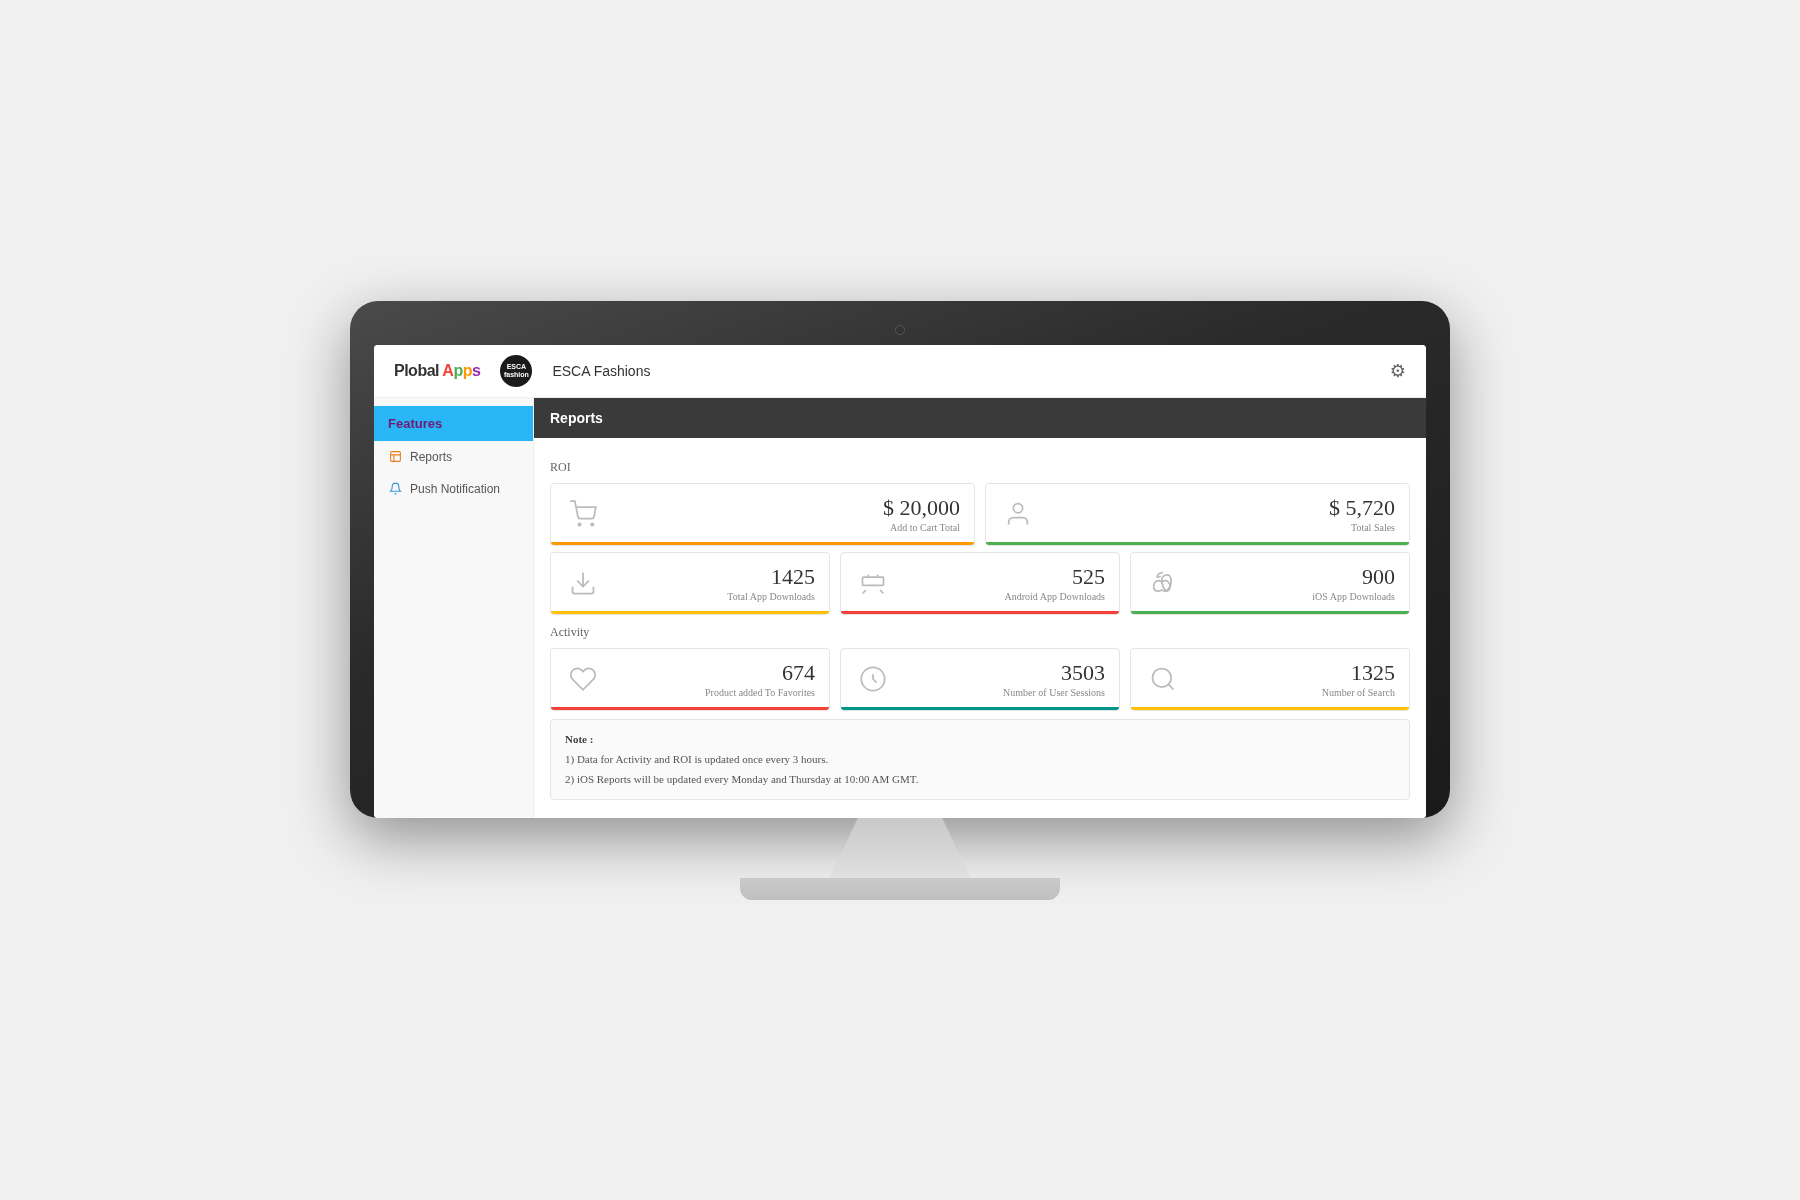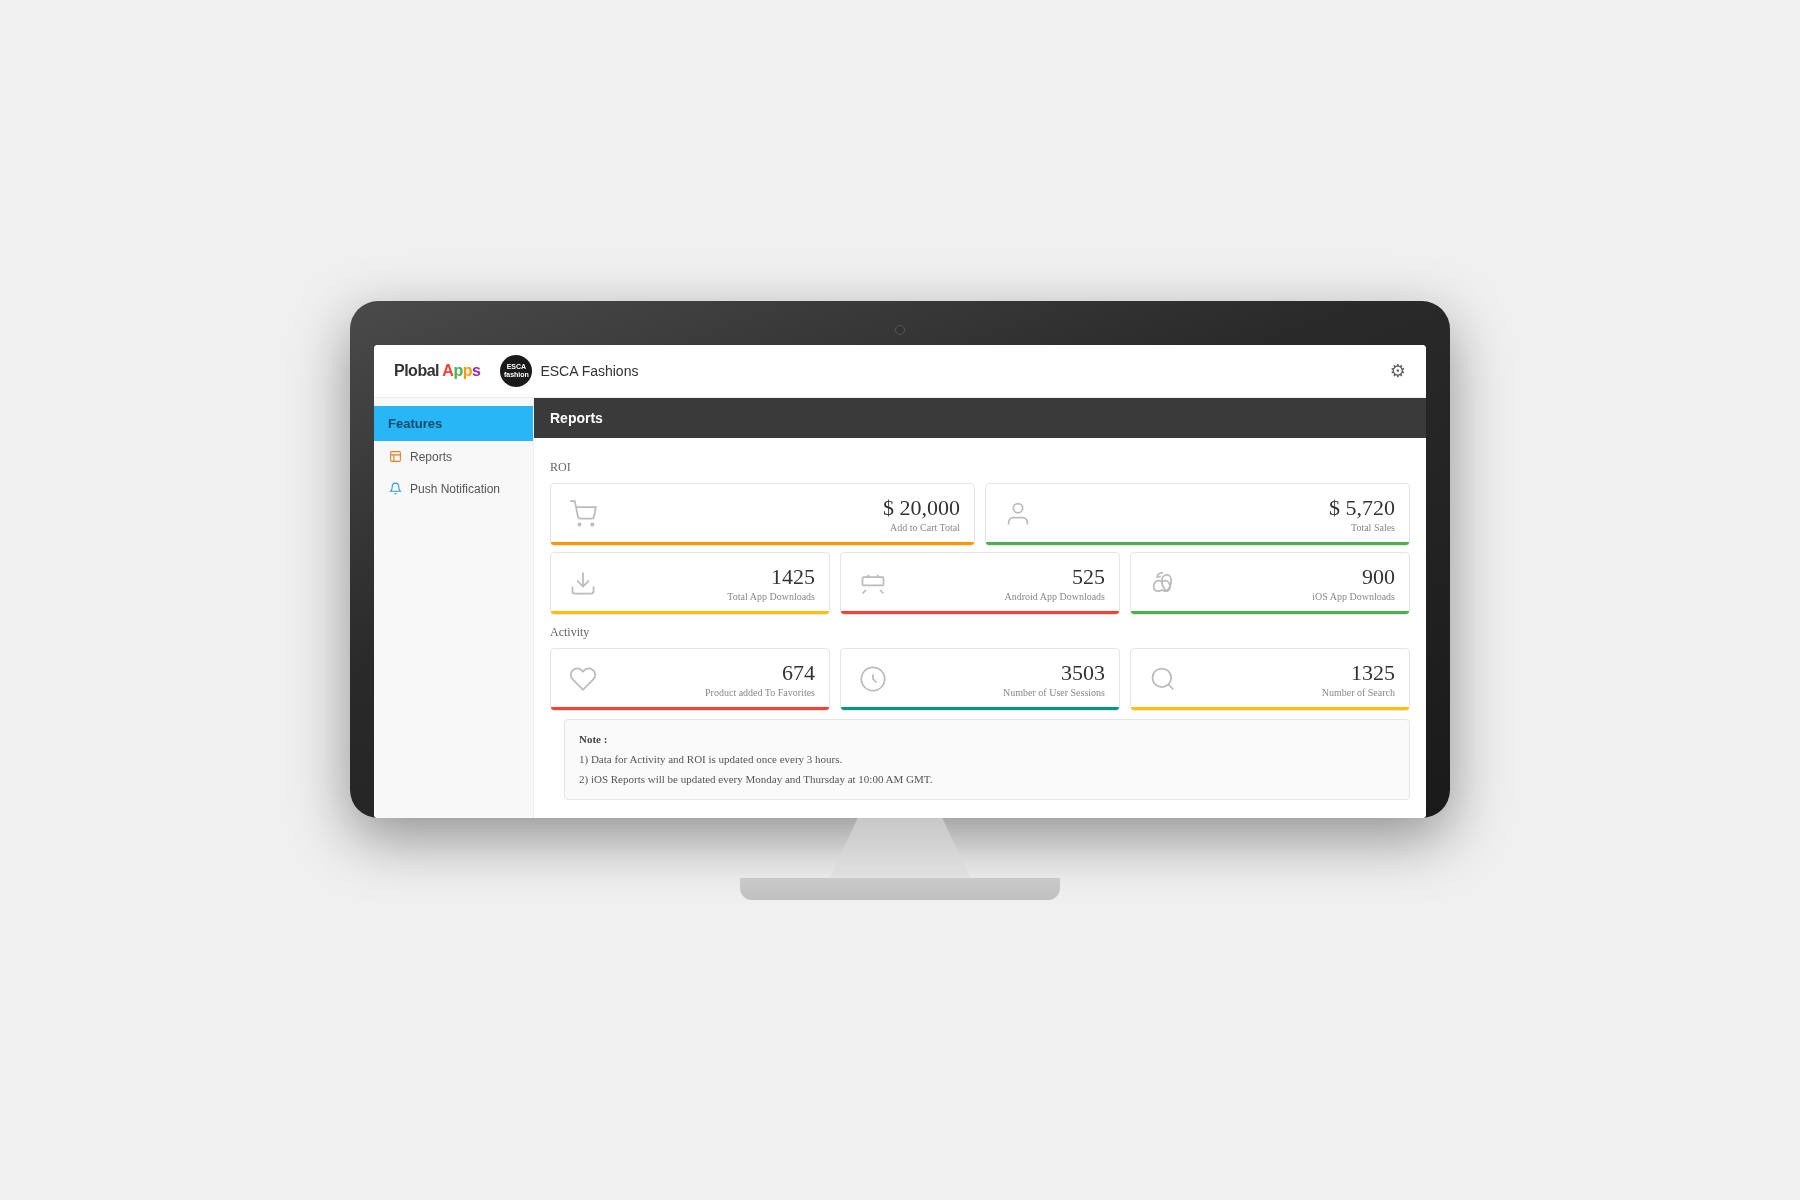--- a/index.html
+++ b/index.html
@@ -77,21 +77,21 @@
     .logo-lobal { color: #333; }
     .logo-a { color: #f44336; }
     .logo-p2 { color: #4CAF50; }
     .logo-p3 { color: #FF9800; }
     .logo-s { color: #9C27B0; }
 
     .header-brand {
       display: flex;
       align-items: center;
       margin-left: 20px;
-      gap: 8px;
+      gap: 20px;
     }
 
     .brand-avatar {
       width: 32px;
       height: 32px;
       background: #1a1a1a;
       border-radius: 50%;
       display: flex;
       align-items: center;
       justify-content: center;
@@ -122,21 +122,21 @@
 
     .sidebar {
       width: 160px;
       background: #f8f8f8;
       border-right: 1px solid #eee;
       padding-top: 8px;
     }
 
     .sidebar-features {
       background: #29b6f6;
-      color: #0c4a6e;
+      color: #701a75;
       padding: 10px 14px;
       font-size: 13px;
       font-weight: bold;
       cursor: pointer;
     }
 
     .sidebar-item {
       display: flex;
       align-items: center;
       gap: 8px;
@@ -252,21 +252,20 @@
 
     .notes-section {
       background: #fafafa;
       border: 1px solid #e5e5e5;
       border-radius: 4px;
       padding: 10px 14px;
       margin-top: 8px;
       font-size: 11px;
       color: #555;
       line-height: 1.8;
-      margin-left: 14px;
     }
 
     .notes-title {
       font-weight: bold;
       color: #444;
     }
   </style>
 </head>
 <body>
 

